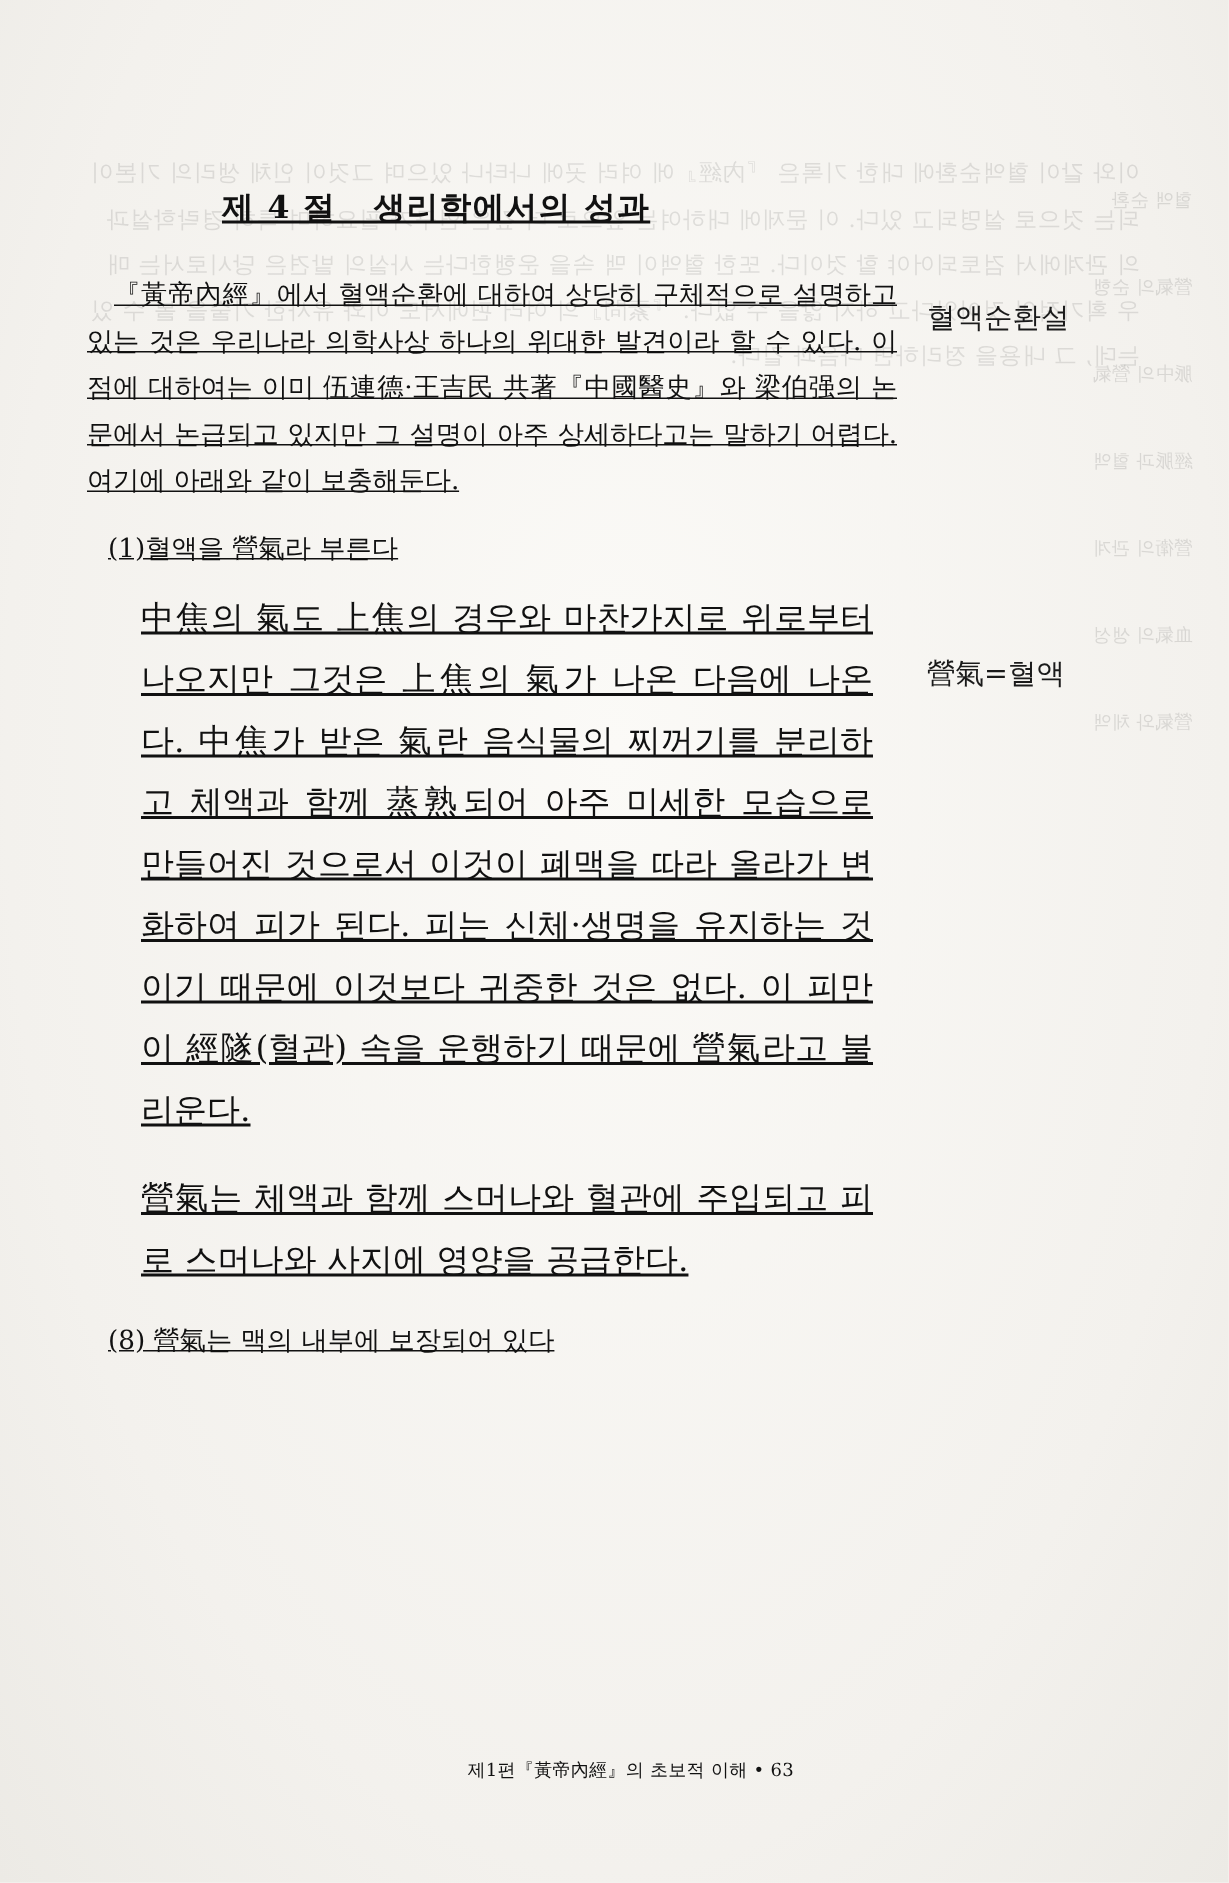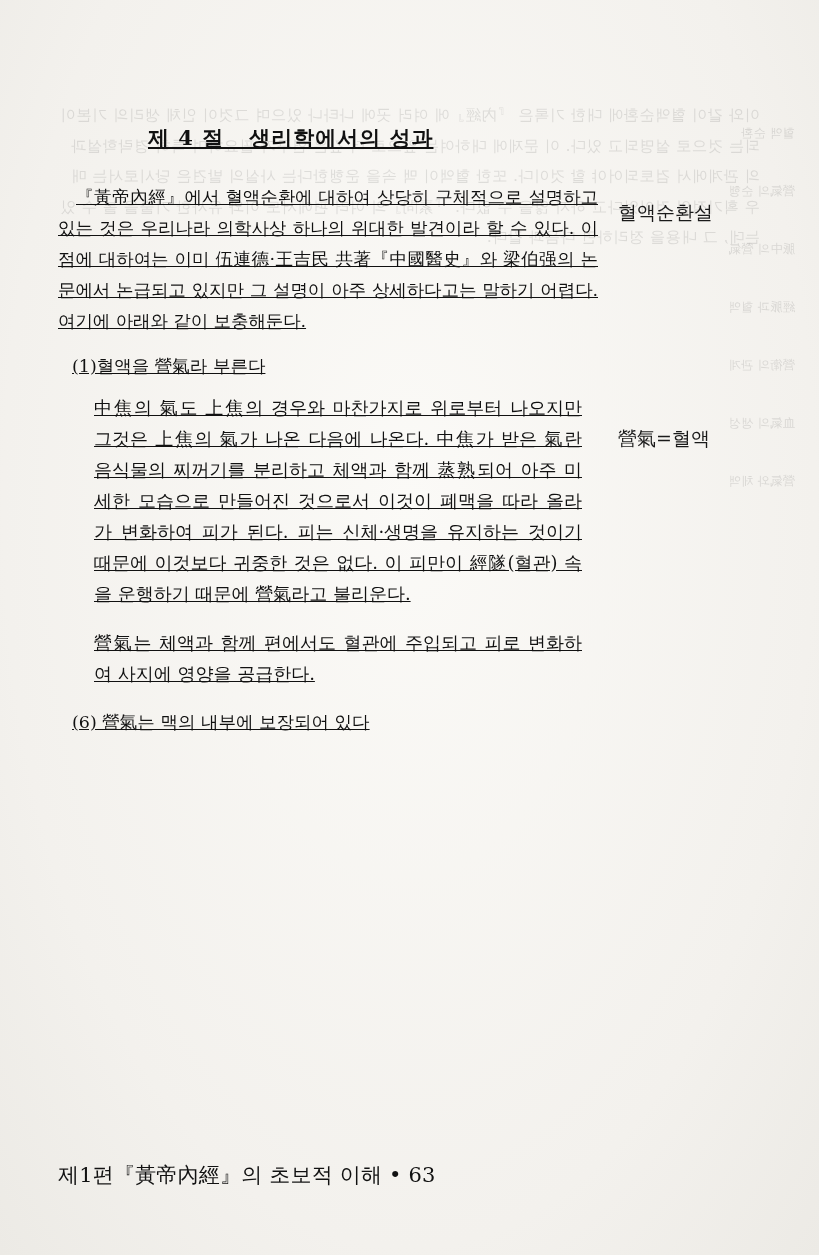--- a/index.html
+++ b/index.html
@@ -102,43 +102,43 @@
   }
   .lead {
     font-size: 17.5px;
     line-height: 31px;
     margin: 0 0 12px 0;
     word-break: break-all;
   }
   blockquote.quote {
     margin: 10px 16px 18px 0;
     padding: 0 0 0 36px;
-    font-size: 18px;
-    line-height: 31px;
+    font-size: 22px;
+    line-height: 41px;
     text-align: justify;
     text-justify: inter-character;
     word-break: break-all;
   }
   blockquote.quote p {
     margin: 0;
     text-indent: 0;
   }
   .margin-note {
     font-size: 19px;
     line-height: 20px;
     color: #1a1a1a;
     white-space: nowrap;
   }
   .footer {
     position: absolute;
     left: 58px;
     right: 36px;
     bottom: 66px;
-    text-align: left;
-    font-size: 21px;
+    text-align: center;
+    font-size: 12px;
     letter-spacing: 0.2px;
   }
 </style>
 </head>
 <body>
 
 <div class="page">
   <div class="bleed">이와 같이 혈액순환에 대한 기록은 『內經』에 여러 곳에 나타나 있으며 그것이 인체 생리의 기본이 되는 것으로 설명되고 있다. 이 문제에 대하여는 앞으로 더 깊은 연구가 필요하며 특히 경락학설과의 관계에서 검토되어야 할 것이다. 또한 혈액이 맥 속을 운행한다는 사실의 발견은 당시로서는 매우 획기적인 것이었다고 하지 않을 수 없다. 『素問』의 여러 편에서도 이와 유사한 기술을 볼 수 있는데, 그 내용을 정리하면 다음과 같다.</div>
   <div class="bleed-side">혈액 순환
 營氣의 순행
@@ -156,27 +156,27 @@
       <p class="para">『黃帝內經』에서 혈액순환에 대하여 상당히 구체적으로 설명하고 있는 것은 우리나라 의학사상 하나의 위대한 발견이라 할 수 있다. 이 점에 대하여는 이미 伍連德·王吉民 共著『中國醫史』와 梁伯强의 논문에서 논급되고 있지만 그 설명이 아주 상세하다고는 말하기 어렵다. 여기에 아래와 같이 보충해둔다.</p>
 
       <div class="subhead">(1)혈액을 營氣라 부른다</div>
 
       <blockquote class="quote">
         <p>中焦의 氣도 上焦의 경우와 마찬가지로 위로부터 나오지만 그것은 上焦의 氣가 나온 다음에 나온다. 中焦가 받은 氣란 음식물의 찌꺼기를 분리하고  체액과 함께 蒸熟되어 아주 미세한 모습으로 만들어진 것으로서 이것이 폐맥을 따라 올라가 변화하여  피가 된다. 피는 신체·생명을 유지하는 것이기 때문에 이것보다 귀중한 것은 없다. 이 피만이  經隧(혈관) 속을 운행하기 때문에 營氣라고 불리운다.</p>
       </blockquote>
 
 
       <blockquote class="quote">
-        <p>營氣는 체액과 함께 편에서도 혈관에 주입되고 피로 변화하여 사지에 영양을 공급한다.</p>
+        <p>營氣는 체액과 함께 스머나와 혈관에 주입되고 피로 스머나와 사지에 영양을 공급한다.</p>
       </blockquote>
 
 
-      <div class="subhead">(6) 營氣는 맥의 내부에 보장되어 있다</div>
+      <div class="subhead">(8) 營氣는 맥의 내부에 보장되어 있다</div>
     </div>
 
     <div class="margin-col">
       <div class="margin-note" style="position:absolute; top:78px; left:0;">혈액순환설</div>
-      <div class="margin-note" style="position:absolute; top:304px; left:0;">營氣=혈액</div>
+      <div class="margin-note" style="position:absolute; top:315px; left:0;">營氣=혈액</div>
     </div>
 
     <div class="footer">제1편『黃帝內經』의 초보적 이해 • 63</div>
   </div>
 </div>
 
 </body></html>

